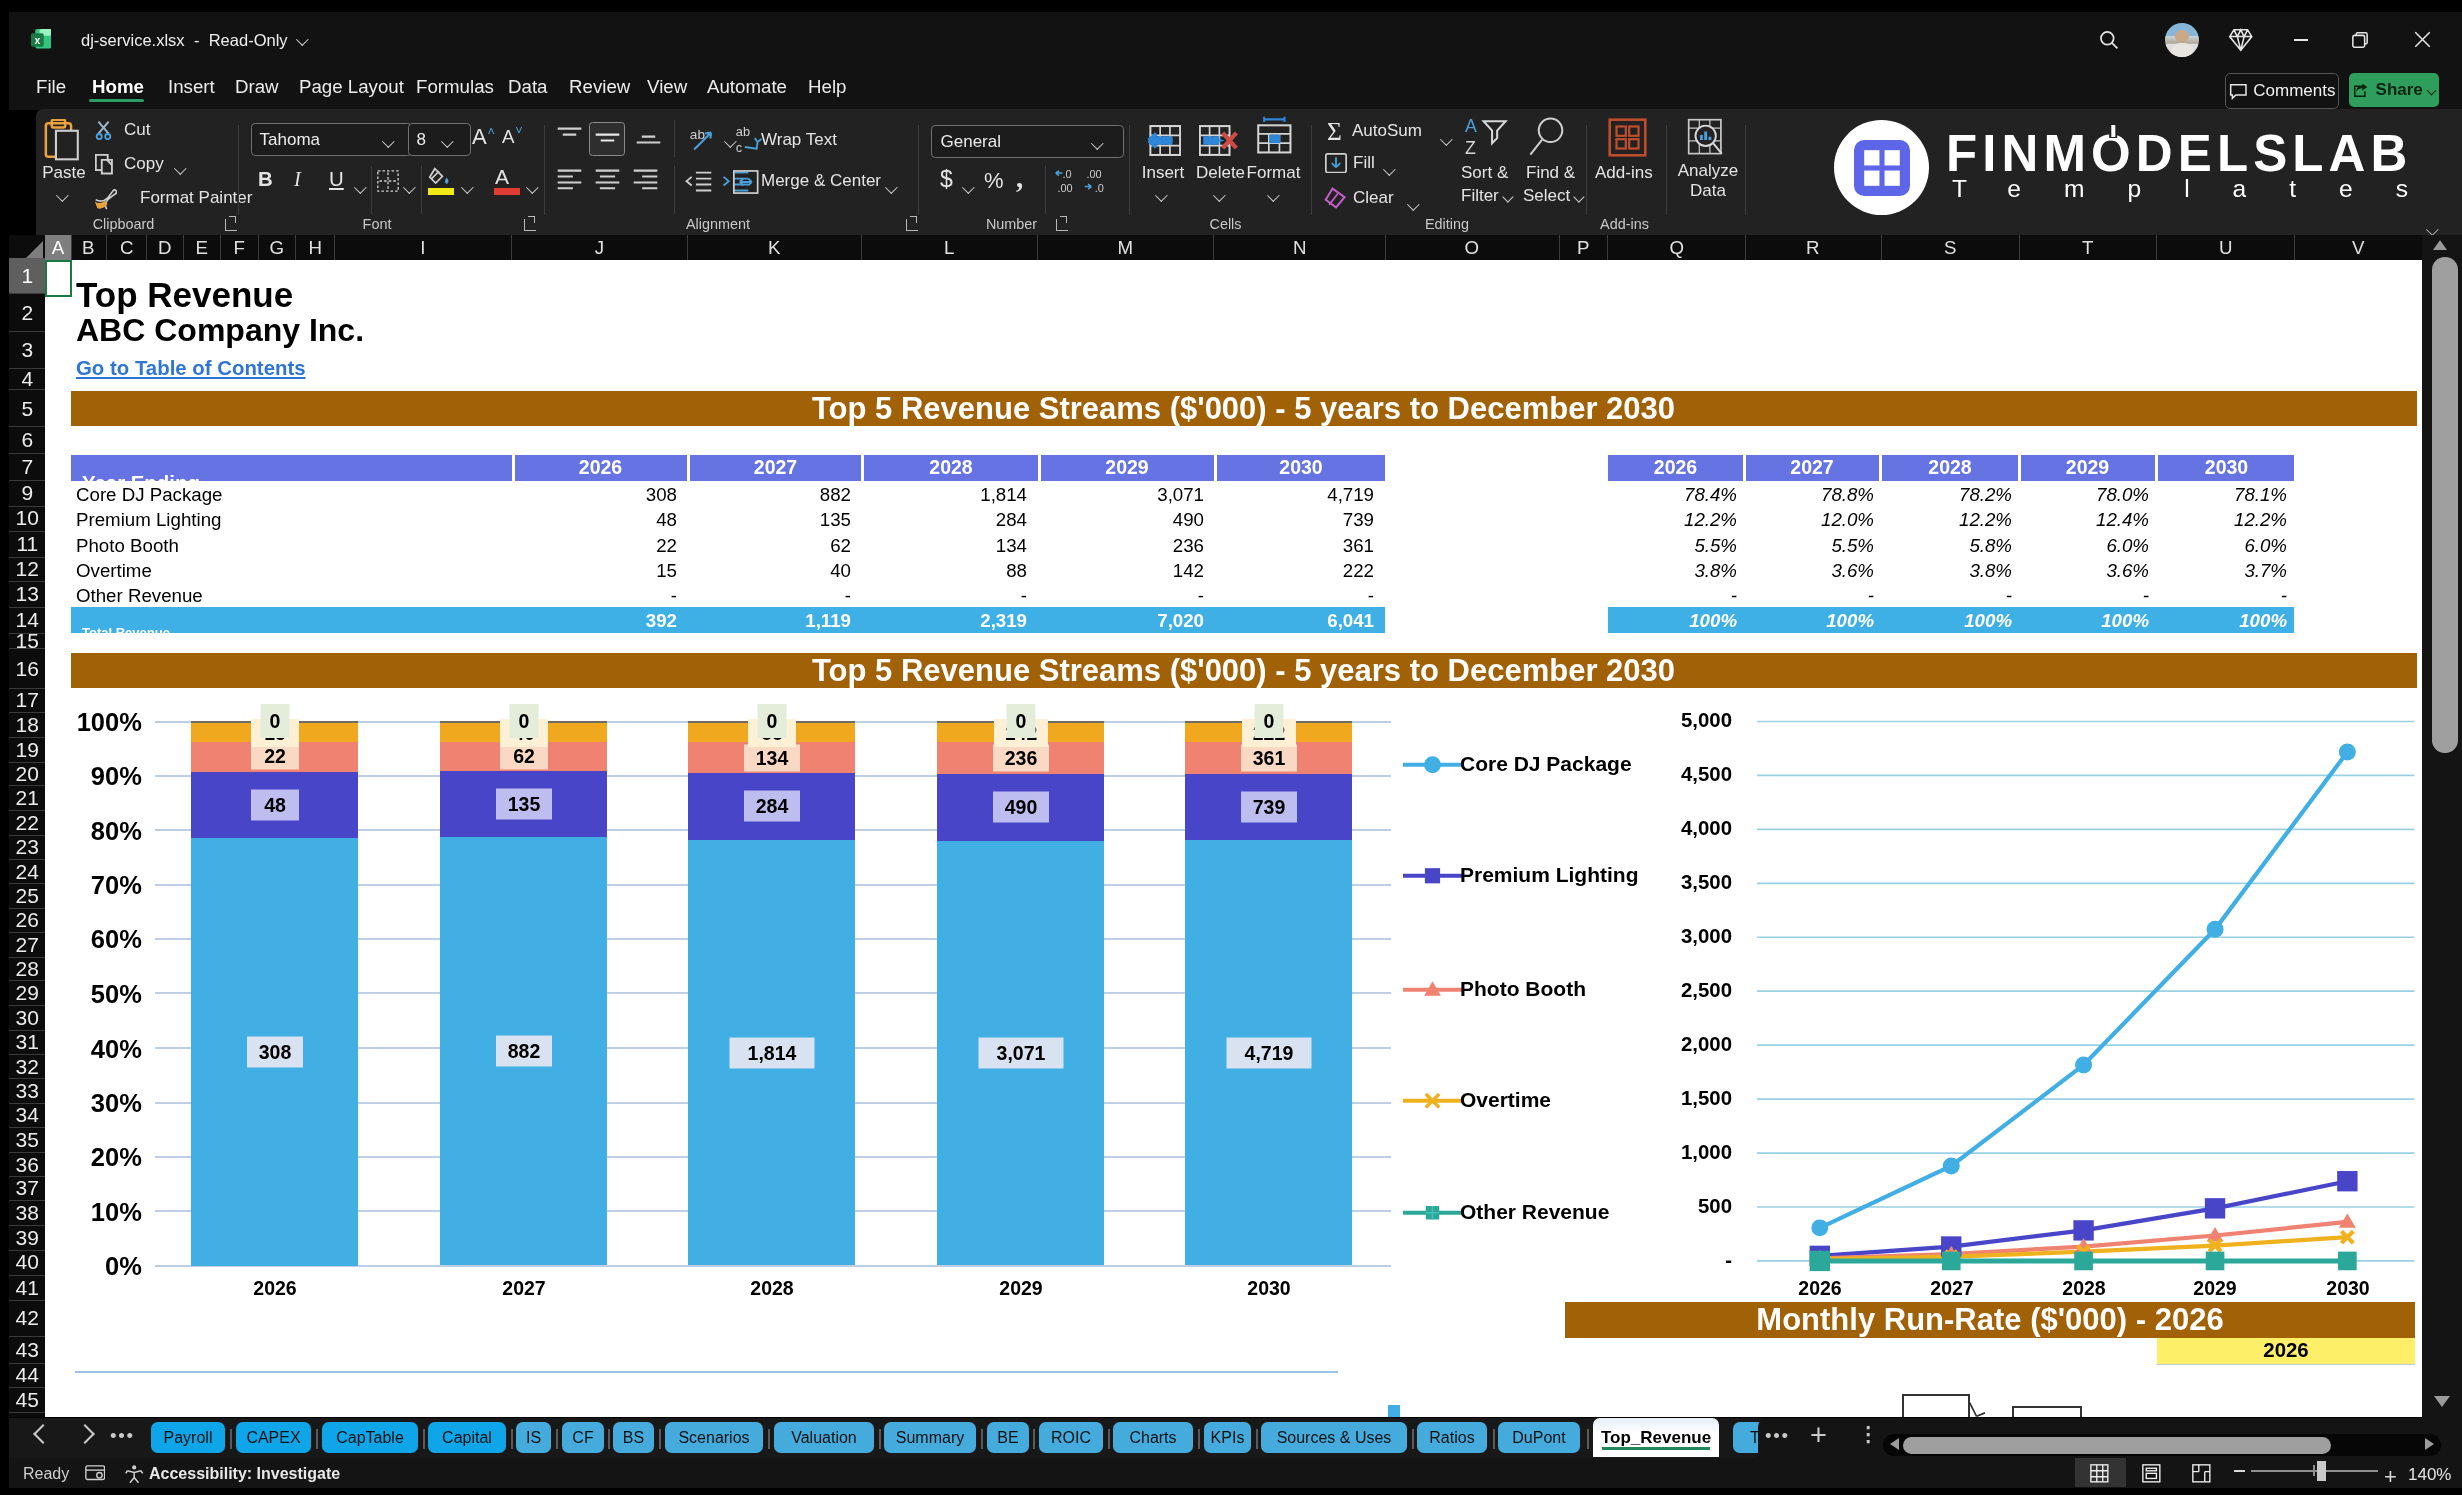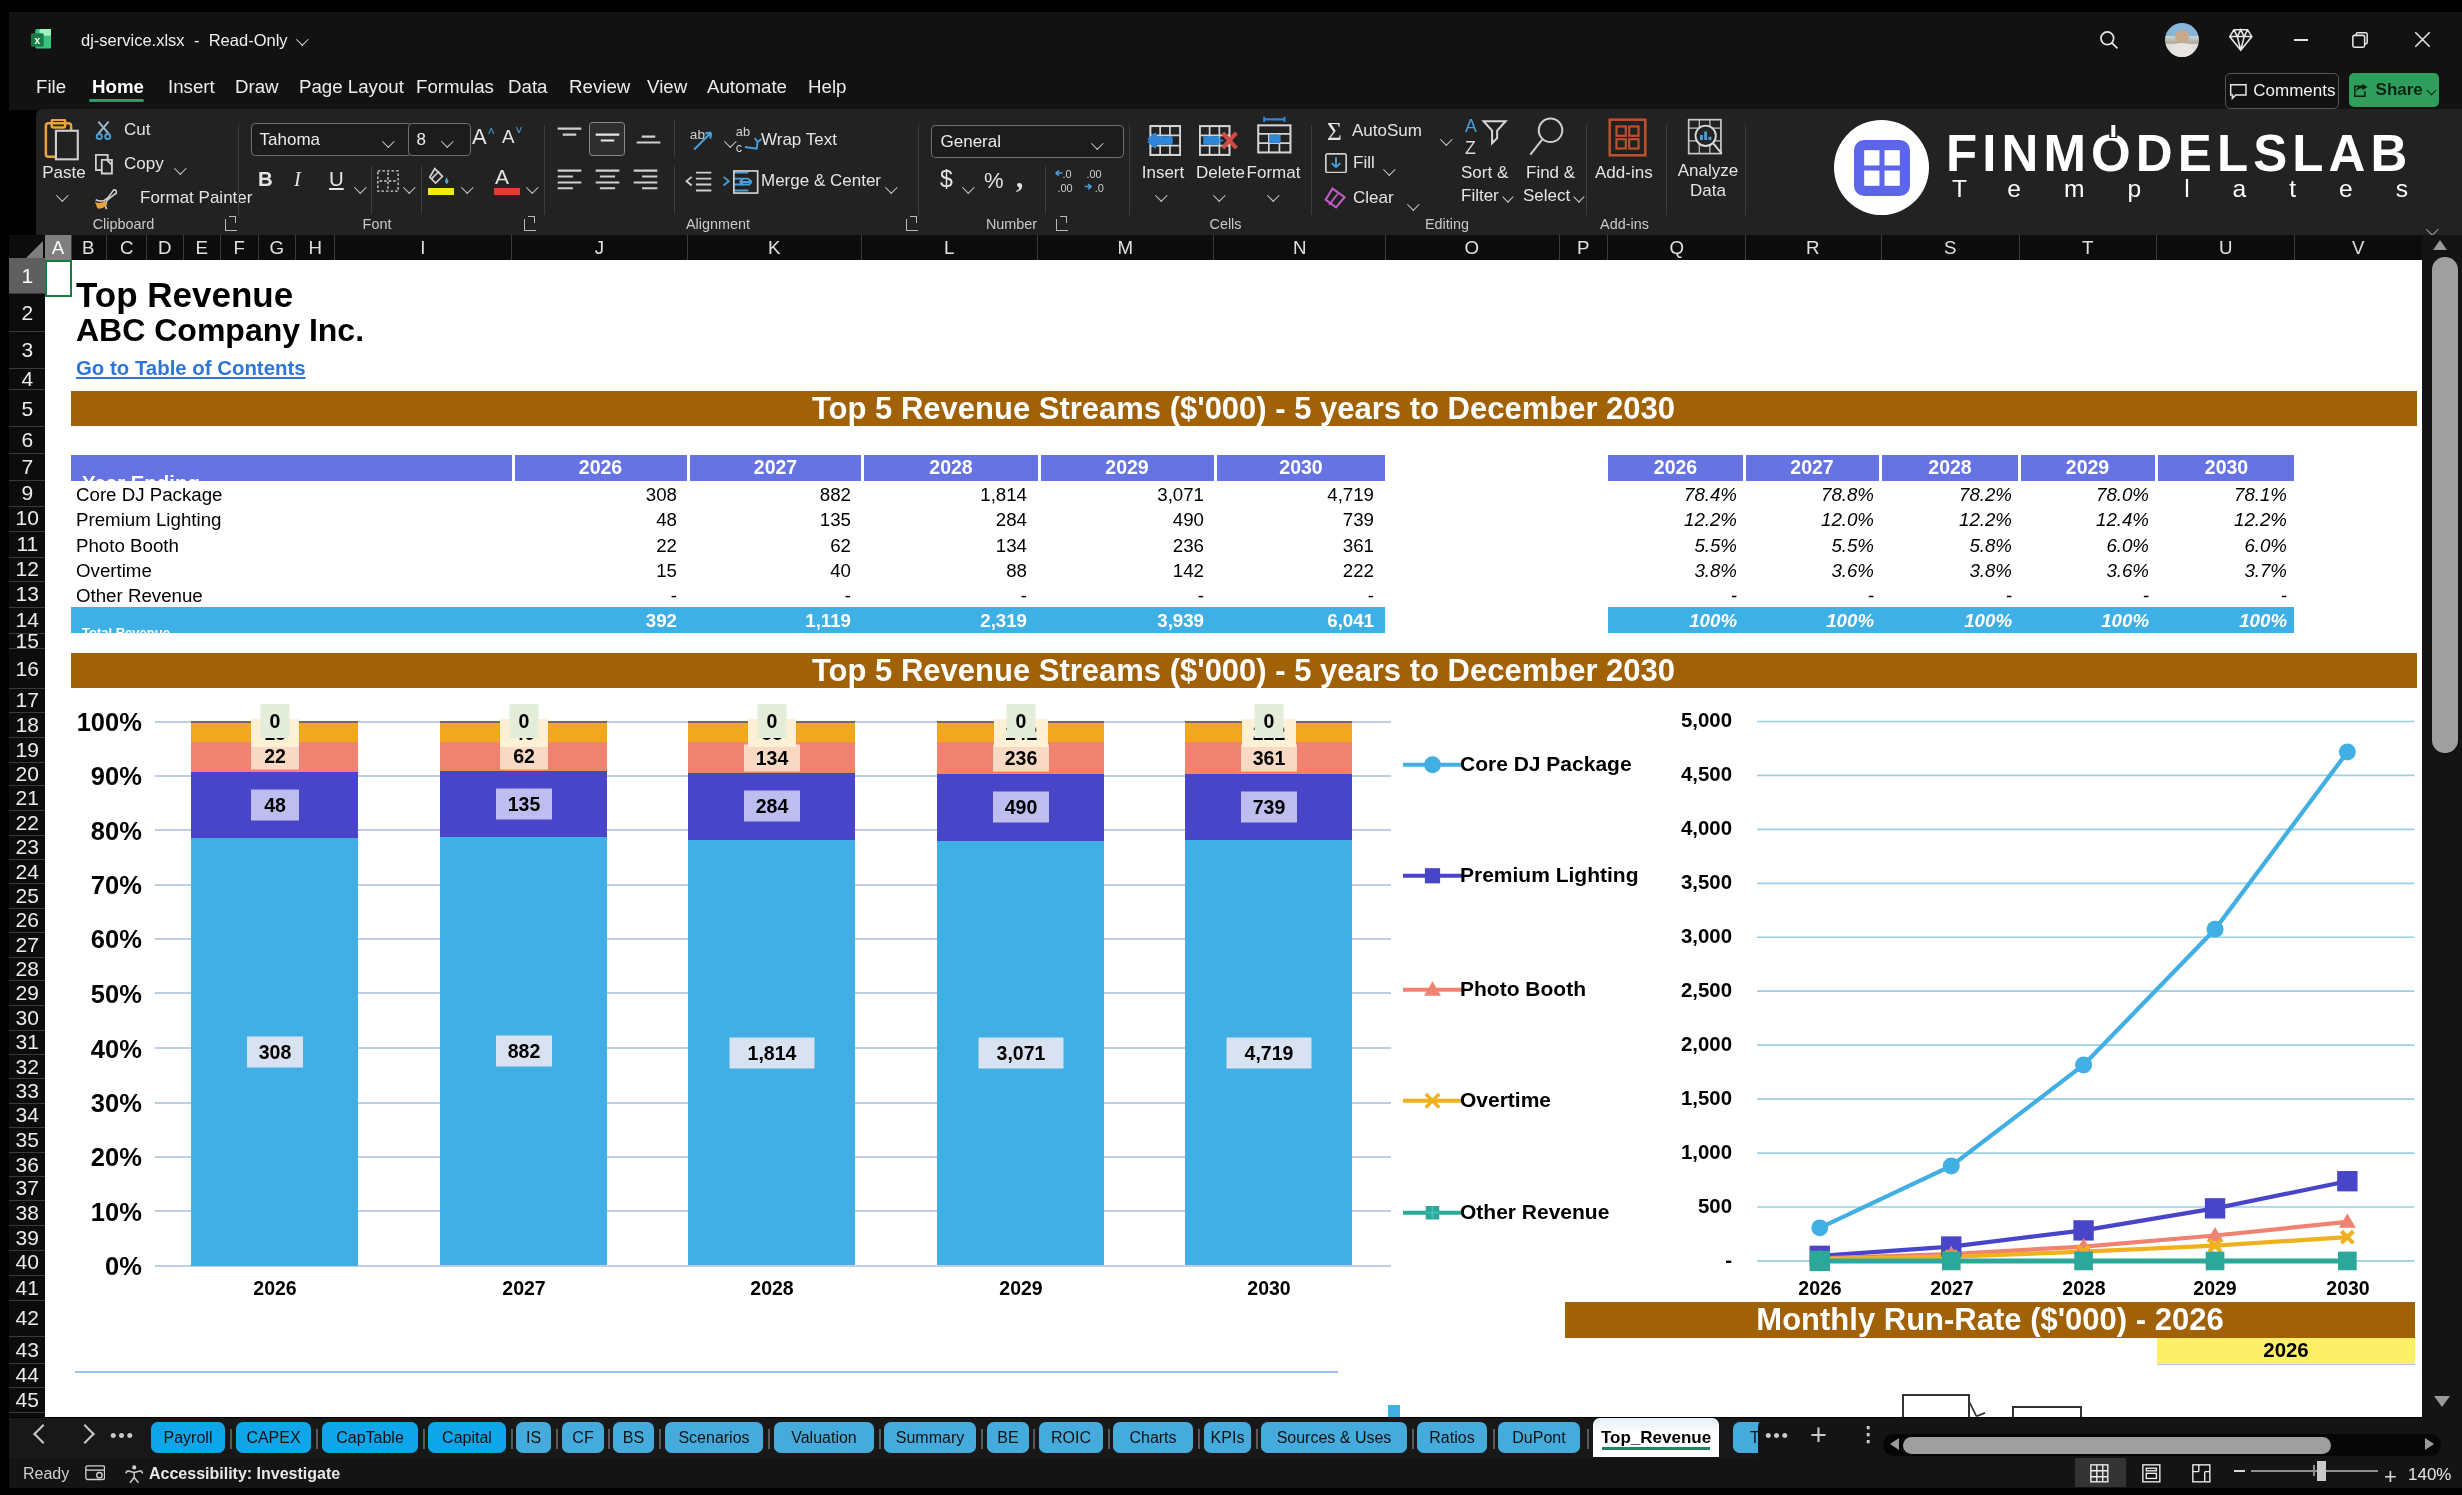--- a/index.html
+++ b/index.html
@@ -455,21 +455,21 @@
   <div class="num" style="left:679px;top:325px;width:127px;">-</div>
   <div class="num" style="left:855px;top:325px;width:127px;">-</div>
   <div class="num" style="left:1032px;top:325px;width:127px;">-</div>
   <div class="num" style="left:1202px;top:325px;width:127px;">-</div>
 
   <div class="abs" style="left:25.5px;top:347px;width:1314px;height:26px;background:#3fb0e6;"></div>
   <div class="cell bold" style="left:37px;top:350px;font-size:13px;color:#fff;">Total Revenue</div>
   <div class="num bold" style="left:505px;top:350px;width:127px;color:#fff;">392</div>
   <div class="num bold" style="left:679px;top:350px;width:127px;color:#fff;">1,119</div>
   <div class="num bold" style="left:855px;top:350px;width:127px;color:#fff;">2,319</div>
-  <div class="num bold" style="left:1032px;top:350px;width:127px;color:#fff;">3,939</div>
+  <div class="num bold" style="left:1032px;top:350px;width:127px;color:#fff;">7,020</div>
   <div class="num bold" style="left:1202px;top:350px;width:127px;color:#fff;">6,041</div>
 
   <div class="abs" style="left:1563px;top:195px;width:686px;height:25.5px;background:#6673e2;"></div>
   <div class="abs" style="left:1698px;top:195px;width:2.5px;height:25.5px;background:#fff;"></div>
   <div class="abs" style="left:1834px;top:195px;width:2.5px;height:25.5px;background:#fff;"></div>
   <div class="abs" style="left:1973px;top:195px;width:2.5px;height:25.5px;background:#fff;"></div>
   <div class="abs" style="left:2110px;top:195px;width:2.5px;height:25.5px;background:#fff;"></div>
   <div class="yearhead" style="left:1563px;top:195px;width:135px;height:25.5px;background:none;">2026</div>
   <div class="yearhead" style="left:1700px;top:195px;width:134px;height:25.5px;background:none;">2027</div>
   <div class="yearhead" style="left:1837px;top:195px;width:136px;height:25.5px;background:none;">2028</div>

